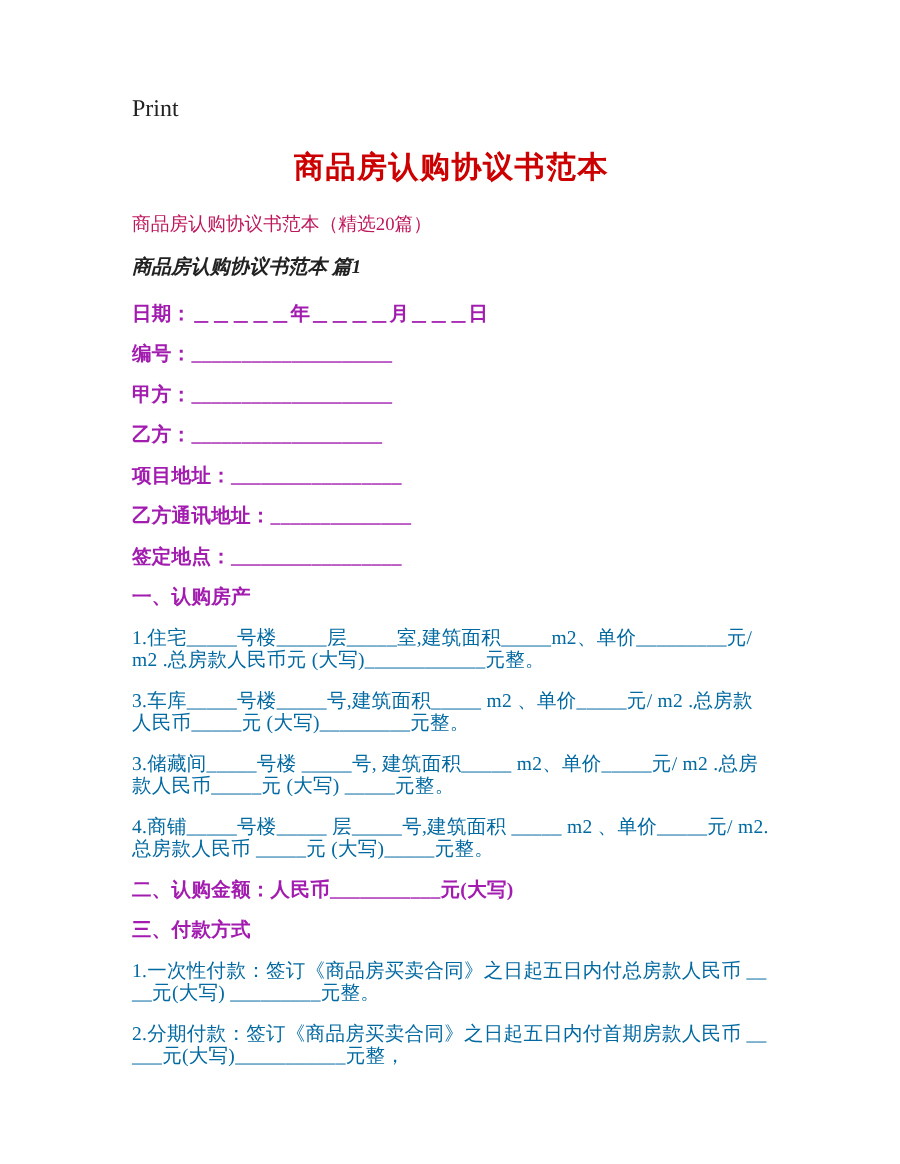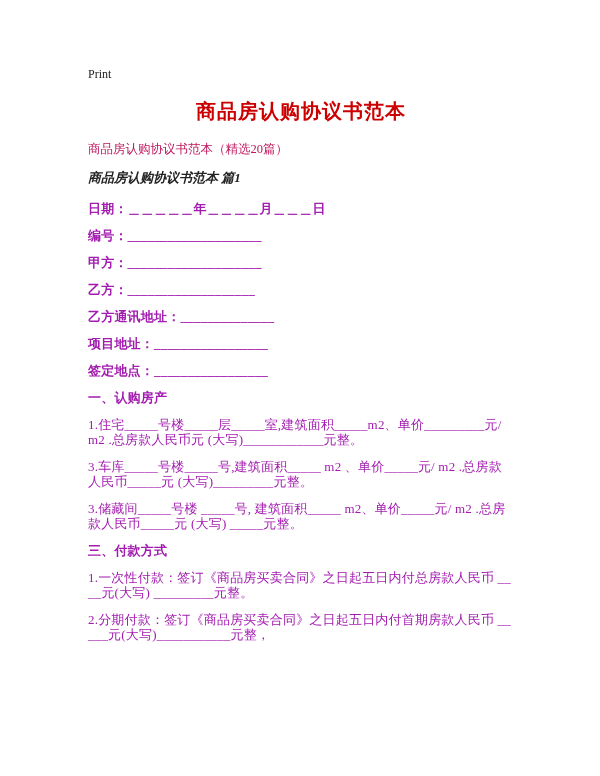--- a/index.html
+++ b/index.html
@@ -19,21 +19,21 @@
     position: absolute;
     top: 0;
     left: 0;
     width: 600px;
     height: 776px;
     background: #ffffff;
     box-sizing: border-box;
     padding: 64px 86px 0 88px;
   }
   .print-link {
-    font-size: 12px;
+    font-size: 16px;
     color: #222222;
     margin: 0 17px 14px 0;
     cursor: pointer;
     display: inline-block;
   }
   .doc-title {
     font-size: 20px;
     font-weight: bold;
     text-align: center;
     color: #cc0000;
@@ -58,48 +58,50 @@
     margin: 0 0 12px 0;
     word-break: break-all;
     letter-spacing: 0.2px;
   }
   p.label {
     font-weight: bold;
     color: #a21caf;
   }
   p.body {
     font-weight: normal;
-    color: #a21caf;
+    color: #0369a1;
   }
 </style>
 </head>
 <body>
 
 <div class="page">
 
   <span class="print-link">Print</span>
 
   <h1 class="doc-title">商品房认购协议书范本</h1>
 
   <p class="doc-subtitle">商品房认购协议书范本（精选20篇）</p>
 
   <p class="doc-heading">商品房认购协议书范本 篇1</p>
 
   <p class="line label">日期：＿＿＿＿＿年＿＿＿＿月＿＿＿日</p>
   <p class="line label">编号：____________________</p>
   <p class="line label">甲方：____________________</p>
   <p class="line label">乙方：___________________</p>
+  <p class="line label">项目地址：_________________</p>
   <p class="line label">乙方通讯地址：______________</p>
-  <p class="line label">项目地址：_________________</p>
   <p class="line label">签定地点：_________________</p>
 
   <p class="line label">一、认购房产</p>
 
   <p class="line body">1.住宅_____号楼_____层_____室,建筑面积_____m2、单价_________元/ m2 .总房款人民币元 (大写)____________元整。</p>
   <p class="line body">3.车库_____号楼_____号,建筑面积_____ m2 、单价_____元/ m2 .总房款人民币_____元 (大写)_________元整。</p>
   <p class="line body">3.储藏间_____号楼 _____号, 建筑面积_____ m2、单价_____元/ m2 .总房款人民币_____元 (大写) _____元整。</p>
+  <p class="line body">4.商铺_____号楼_____ 层_____号,建筑面积 _____ m2 、单价_____元/ m2.总房款人民币 _____元 (大写)_____元整。</p>
 
+  <p class="line label">二、认购金额：人民币___________元(大写)</p>
   <p class="line label">三、付款方式</p>
 
   <p class="line body">1.一次性付款：签订《商品房买卖合同》之日起五日内付总房款人民币 ____元(大写) _________元整。</p>
   <p class="line body">2.分期付款：签订《商品房买卖合同》之日起五日内付首期房款人民币 _____元(大写)___________元整，</p>
 
 </div>
 
 </body></html>

